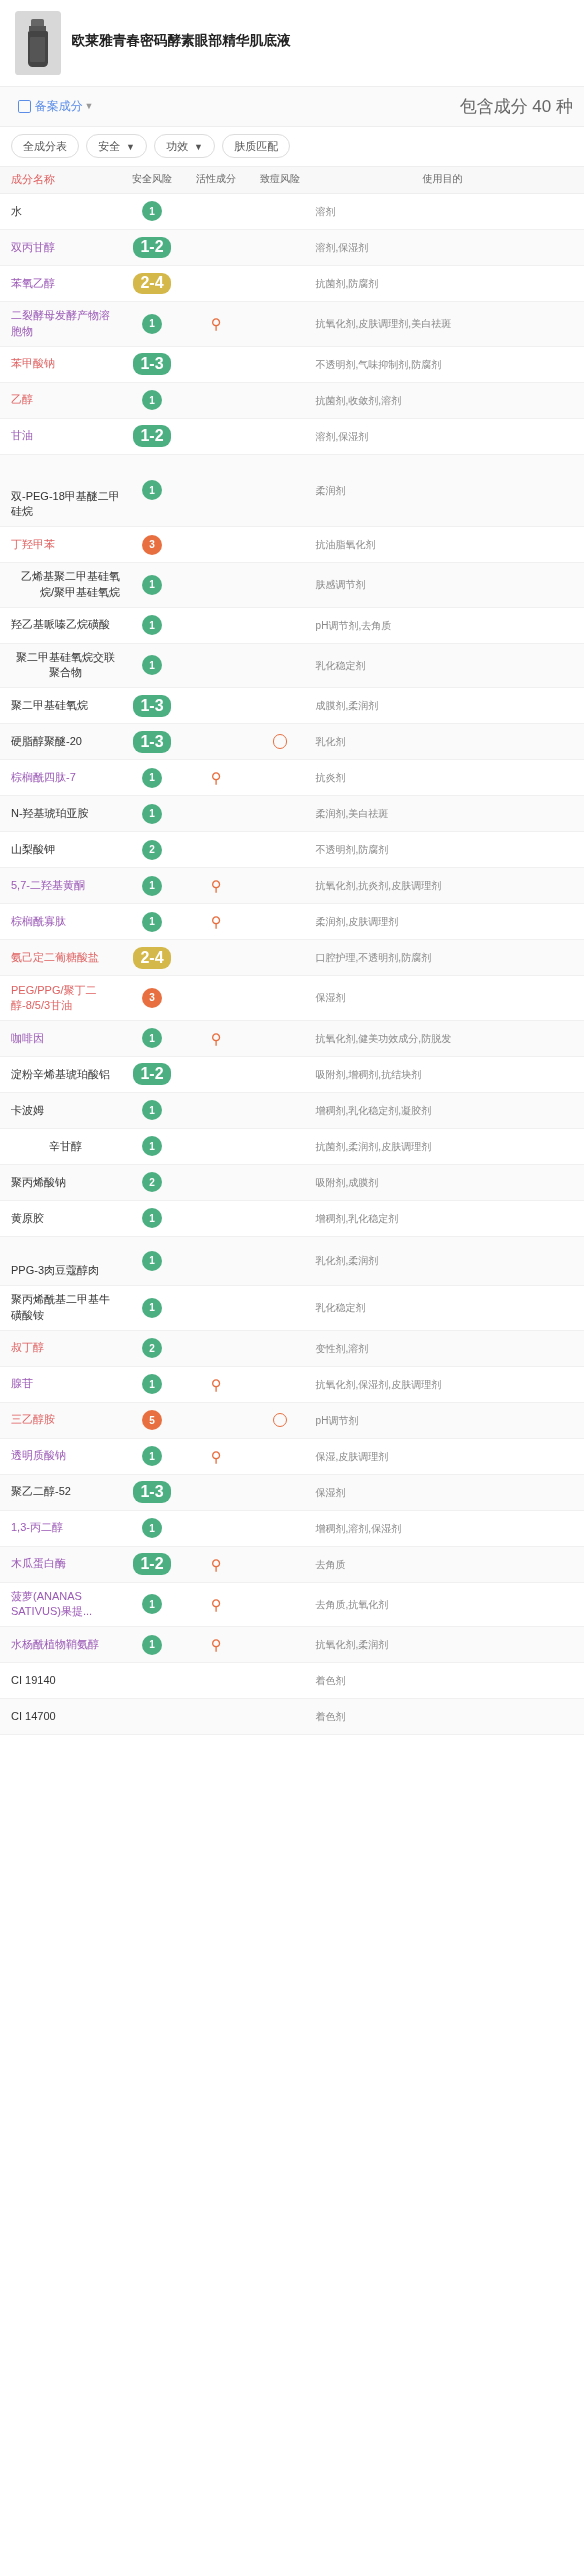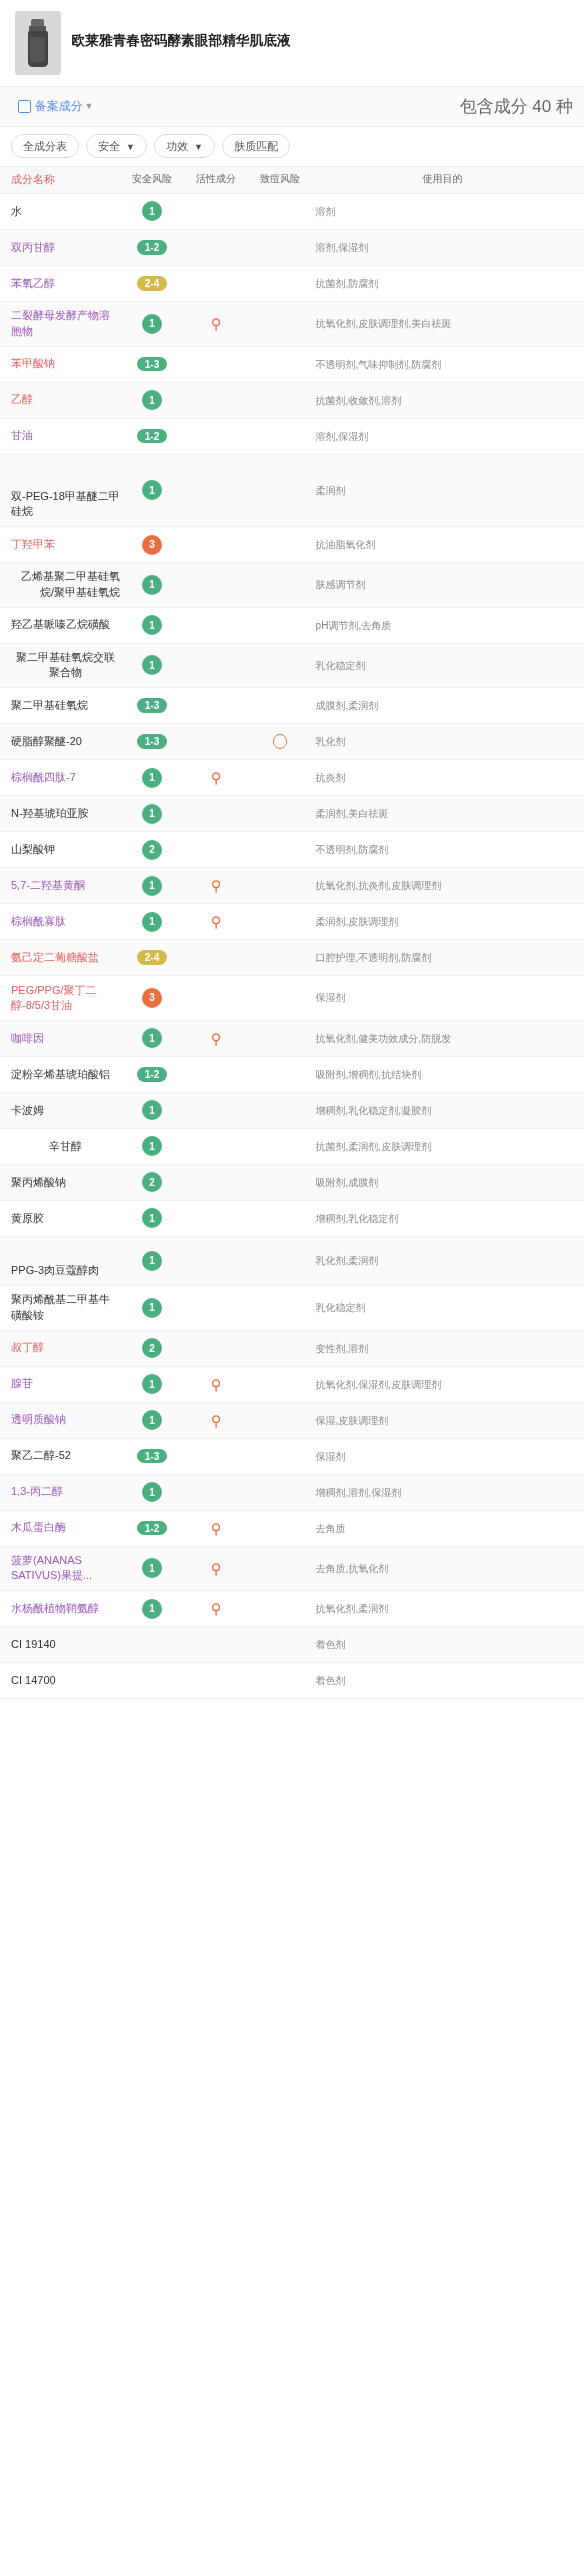--- a/index.html
+++ b/index.html
@@ -151,21 +151,21 @@
       font-weight: bold;
       color: #fff;
     }
 
     .badge-range {
       display: inline-flex;
       align-items: center;
       justify-content: center;
       border-radius: 9px;
       padding: 1.8px 7.3px;
-      font-size: 10px;
+      font-size: 16px;
       font-weight: bold;
       color: #fff;
     }
 
     .col-purpose {
       font-size: 10px;
       color: #888;
       line-height: 1.5;
       padding-left: 3.6px;
     }
@@ -506,20 +506,31 @@
     <div class="col-center">
         <span class="badge" style="background:#4caf82;">1</span>
       </div>
     <div class="col-center">
         <span style="font-size:14.6px;color:#e87040;">⚲</span>
       </div>
     <div class="col-center"></div>
     <div class="col-purpose">抗氧化剂,保湿剂,皮肤调理剂</div>
   </div>
     <div class="table-row">
+    <div class="col-name" style="color:#e06060;">三乙醇胺</div>
+    <div class="col-center">
+        <span class="badge" style="background:#e87040;">5</span>
+      </div>
+    <div class="col-center"></div>
+    <div class="col-center">
+        <span style="font-size:14.6px;color:#e87040;display:inline-block;width:14.6px;height:14.6px;border-radius:50%;border:1.8px solid #e87040;"></span>
+      </div>
+    <div class="col-purpose">pH调节剂</div>
+  </div>
+    <div class="table-row">
     <div class="col-name" style="color:#9b59b6;">透明质酸钠</div>
     <div class="col-center">
         <span class="badge" style="background:#4caf82;">1</span>
       </div>
     <div class="col-center">
         <span style="font-size:14.6px;color:#e87040;">⚲</span>
       </div>
     <div class="col-center"></div>
     <div class="col-purpose">保湿,皮肤调理剂</div>
   </div>

